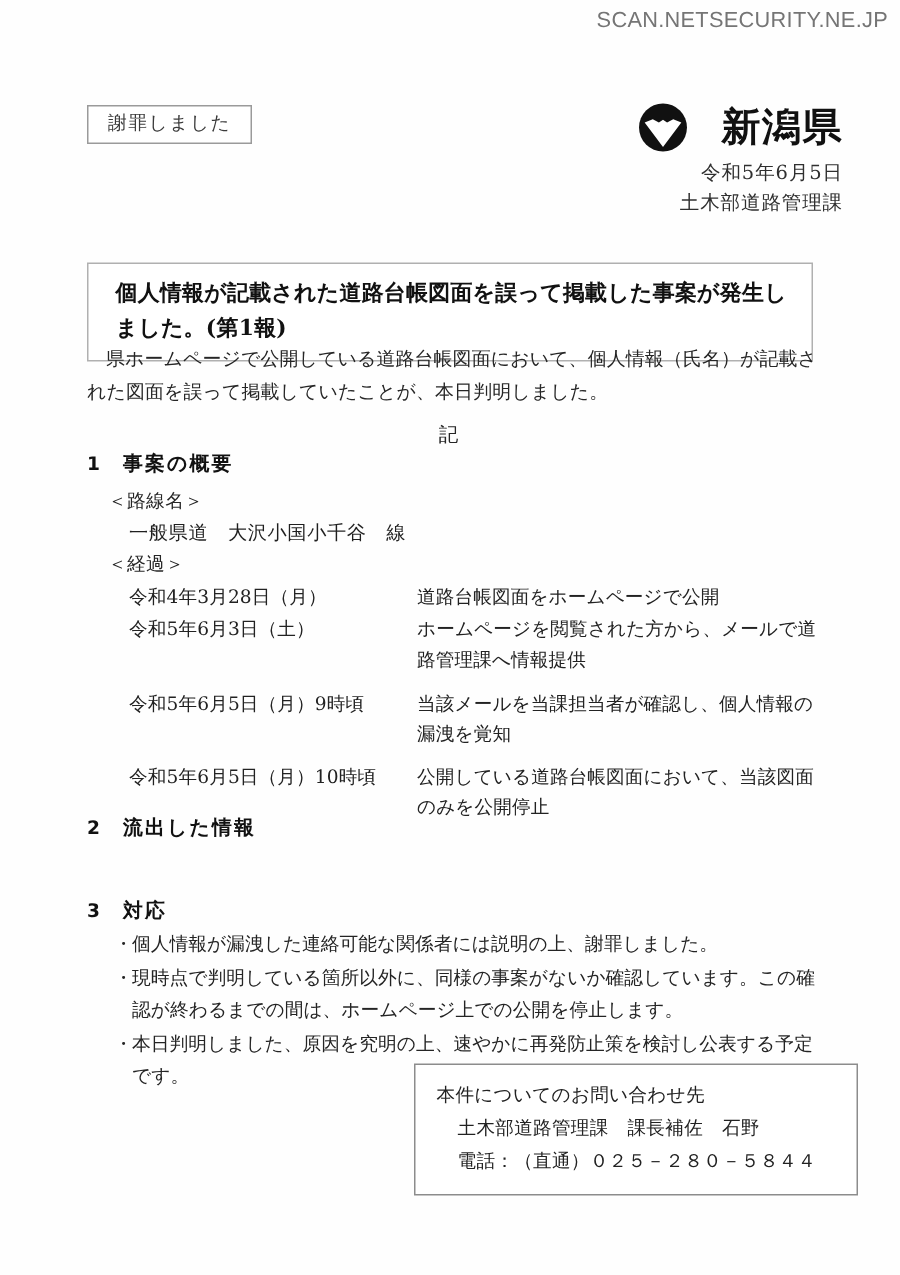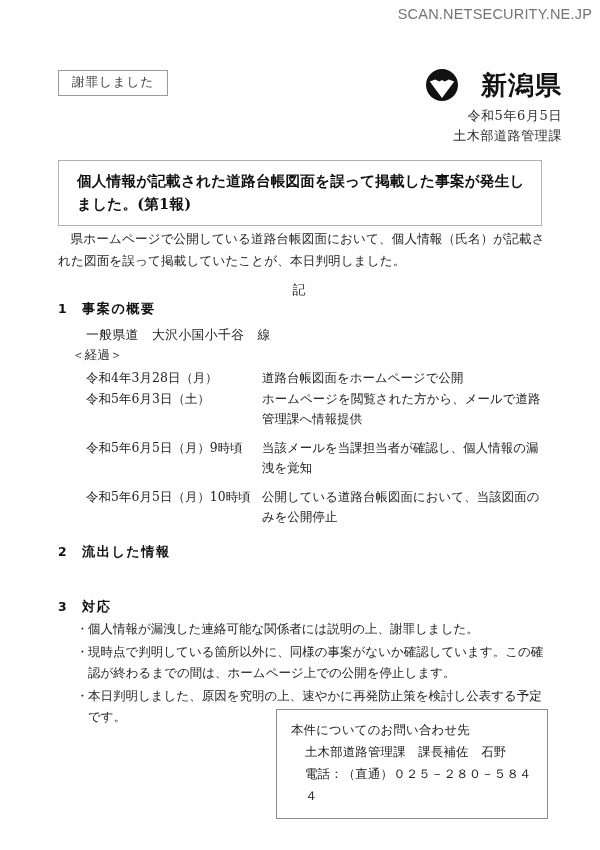--- a/index.html
+++ b/index.html
@@ -89,21 +89,21 @@
     letter-spacing: .6px;
     color: #2f2f2f;
     margin-top: 5px;
     line-height: 1.15;
   }
 
   
   .title-box {
     position: absolute;
     left: 58px;
-    top: 160px;
+    top: 175px;
     width: 484px;
     box-sizing: border-box;
     border: 1px solid #b0b0b0;
     padding: 9px 14px 10px 18px;
     background: #fff;
   }
   .title-text {
     font-size: 14.6px;
     font-weight: 700;
     line-height: 1.55;
@@ -195,20 +195,21 @@
   }
   .tl-date {
     flex: 0 0 176px;
     width: 176px;
     letter-spacing: .1px;
     white-space: nowrap;
   }
   .tl-desc {
     flex: 1 1 auto;
     letter-spacing: .1px;
+    margin-left: 16px;
   }
   .tl-gap { margin-top: 9px; }
 
   
   .bullets {
     margin-top: 2px;
     padding-left: 18px;
   }
   .bullet {
     display: flex;
@@ -223,21 +224,21 @@
     width: 12px;
     text-align: left;
   }
   .bullet-text { flex: 1 1 auto; }
 
   
   .contact-box {
     position: absolute;
     left: 276px;
     top: 709px;
-    width: 272px;
+    width: 296px;
     box-sizing: border-box;
     border: 1px solid #8c8c8c;
     padding: 9px 12px 11px 14px;
     background: #fff;
   }
   .contact-line {
     font-size: 12.4px;
     line-height: 1.78;
     color: #222;
     letter-spacing: .2px;
@@ -277,20 +278,21 @@
 
   <div class="ki">記</div>
 
   <div class="section" style="top:300px;">
     <div class="sec-head">
       <span class="sec-num">1</span>
       <span class="sec-title">事案の概要</span>
     </div>
 
     <div class="sec-body" style="padding-left:14px; margin-top:6px;">
+      <div class="label-line">＜路線名＞</div>
       <div class="route-line">一般県道　大沢小国小千谷　線</div>
       <div class="label-line">＜経過＞</div>
 
       <div class="timeline">
         <div class="tl-row">
           <span class="tl-date">令和4年3月28日（月）</span>
           <span class="tl-desc">道路台帳図面をホームページで公開</span>
         </div>
         <div class="tl-row">
           <span class="tl-date">令和5年6月3日（土）</span>

